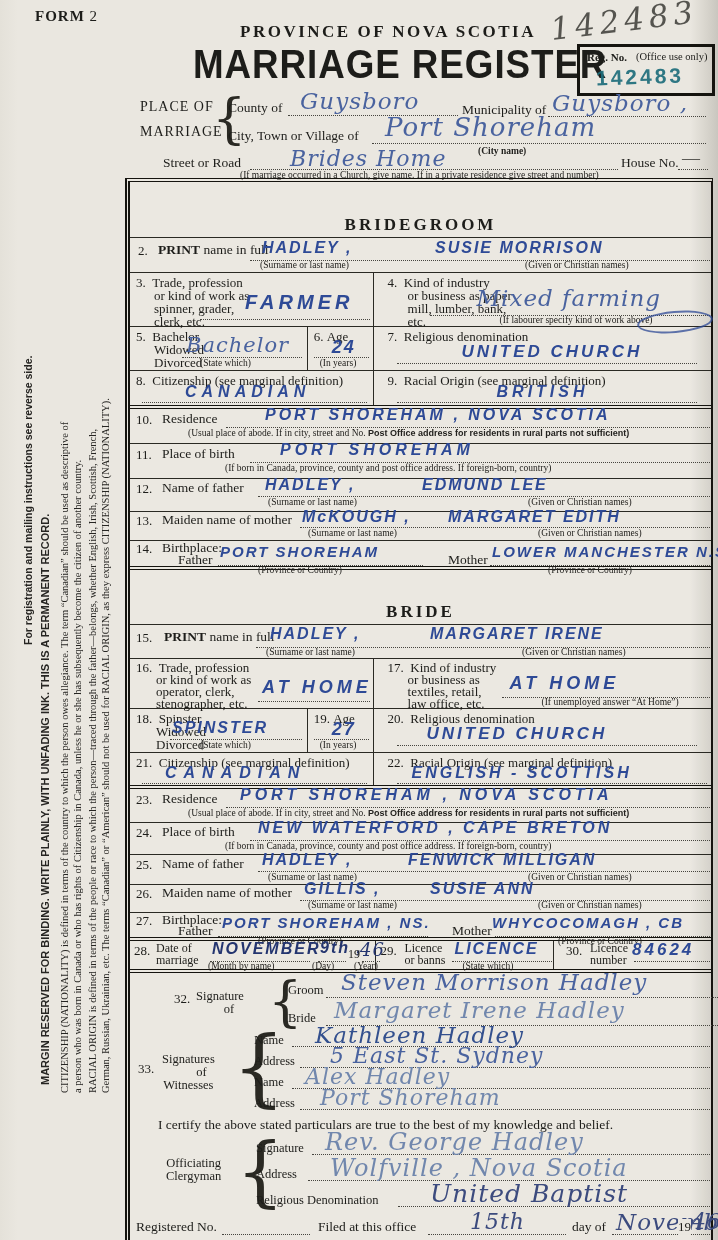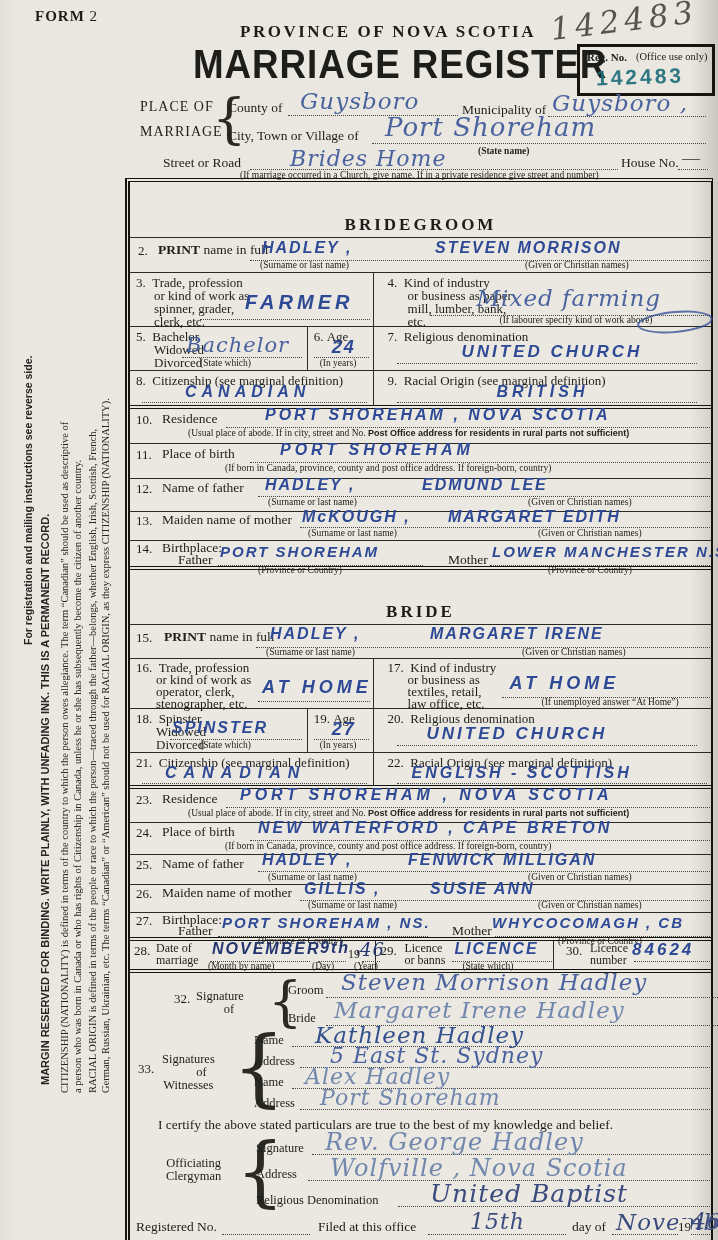--- a/index.html
+++ b/index.html
@@ -70,41 +70,41 @@
   <div class="abs brace" style="left:212px;top:92px;font-size:54px;">{</div>
   <div class="abs lbl" style="left:228px;top:100px;">County of</div>
   <div class="dl" style="left:288px;top:115px;width:170px;"></div>
   <div class="abs script" style="left:300px;top:88px;font-size:23px;">Guysboro</div>
   <div class="abs lbl" style="left:462px;top:102px;">Municipality of</div>
   <div class="dl" style="left:548px;top:116px;width:158px;"></div>
   <div class="abs script" style="left:552px;top:90px;font-size:23px;">Guysboro ,</div>
   <div class="abs lbl" style="left:228px;top:128px;">City, Town or Village of</div>
   <div class="dl" style="left:372px;top:143px;width:334px;"></div>
   <div class="abs script" style="left:385px;top:112px;font-size:26px;">Port Shoreham</div>
-  <div class="abs sub" style="left:478px;top:146px;font-weight:bold;">(State name)</div>
+  <div class="abs sub" style="left:478px;top:146px;font-weight:bold;">(City name)</div>
   <div class="abs lbl" style="left:163px;top:155px;">Street or Road</div>
   <div class="dl" style="left:250px;top:169px;width:368px;"></div>
   <div class="abs script" style="left:258px;top:146px;font-size:22px;margin-left:32px;">Brides Home</div>
   <div class="abs lbl" style="left:621px;top:155px;">House No.</div>
   <div class="dl" style="left:678px;top:169px;width:30px;"></div>
   <div class="abs" style="left:682px;top:148px;font-size:18px;color:var(--pencil);">—</div>
   <div class="abs sub" style="left:240px;top:170px;">(If marriage occurred in a Church, give name.   If in a private residence give street and number)</div>
 
   <div class="table">
 
     <div class="row sect" style="height:26px;">
         <span>BRIDEGROOM</span>
       </div>
 
     <div class="row" style="height:35px;">
       <span class="abs no" style="left:8px;top:5px;">2.</span>
       <span class="abs lbl" style="left:28px;top:4px;"><b>PRINT</b> <span>name in full</span></span>
       <div class="dl" style="left:120px;top:22px;width:460px;"></div>
       <span class="abs ink" style="left:132px;top:1px;font-size:16px;">HADLEY ,</span>
-      <span class="abs ink" style="left:305px;top:1px;font-size:16px;">STEVEN   MORRISON</span>
+      <span class="abs ink" style="left:305px;top:1px;font-size:16px;">SUSIE   MORRISON</span>
       <span class="abs sub" style="left:130px;top:22px;">(Surname or last name)</span>
       <span class="abs sub" style="left:395px;top:22px;">(Given or Christian names)</span>
     </div>
 
     <div class="row" style="height:54px;">
         <div class="cells">
       <div class="cell" style="width:42.5%;">
         <div class="celllbl"><span>3.</span>&nbsp;&nbsp;<span>Trade, profession</span><br><span style="padding-left:18px;">or kind of work as</span><br><span style="padding-left:18px;">spinner,   grader,</span><br><span style="padding-left:18px;">clerk, etc.</span></div>
         <div class="dl" style="left:70px;top:46px;width:170px;"></div>
         <span class="abs ink" style="left:115px;top:18px;font-size:20px;letter-spacing:4px;">FARMER</span>

